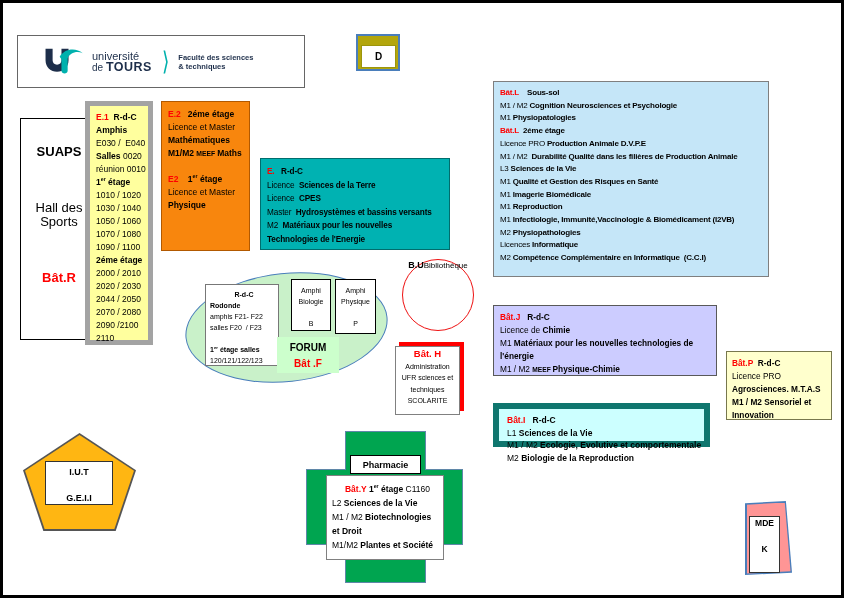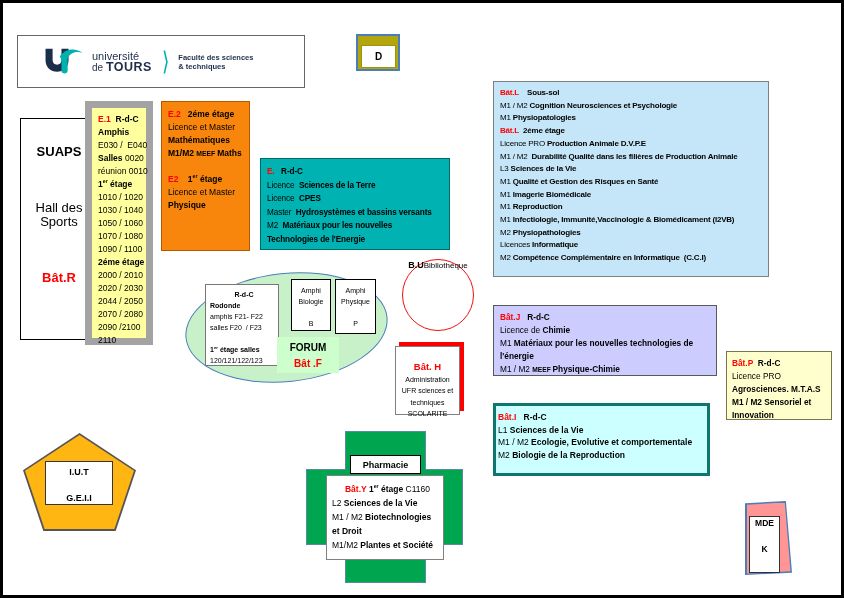--- a/index.html
+++ b/index.html
@@ -26,21 +26,21 @@
   
   .d-outer{left:353px;top:31px;width:44px;height:37px;background:var(--d_fill);
            border:2px solid var(--blue_border);}
   .d-inner{position:absolute;left:3px;top:9px;width:33px;height:21px;background:#fff;
            border:1px solid #9c950b;display:flex;align-items:center;justify-content:center;
            font-weight:bold;font-size:10px;}
 
   .suaps{left:17px;top:115px;width:78px;height:222px;background:#fff;border:1px solid #000;
          font-size:13px;line-height:14px;text-align:center;padding-top:26px;}
 
-  .e1{left:82px;top:98px;width:68px;height:244px;background:var(--e1_fill);border:7px solid #a3a3a3;
+  .e1{left:82px;top:98px;width:68px;height:244px;background:var(--e1_fill);border:5px solid #a3a3a3;
       font-size:8.5px;line-height:13px;padding:5px 0 0 6px;}
 
   .e2{left:158px;top:98px;width:89px;height:150px;background:var(--e2_fill);border:1px solid #b25900;
       font-size:8.5px;line-height:13px;padding:6px 0 0 6px;}
 
   .e{left:257px;top:155px;width:190px;height:92px;background:var(--e_fill);border:1px solid #006d6d;
      font-size:8.2px;line-height:13.5px;padding:6px 0 0 6px;letter-spacing:-.1px;}
 
   .batl{left:490px;top:78px;width:276px;height:196px;background:var(--batl_fill);border:1px solid #7f7f7f;
         font-size:8px;line-height:12.7px;padding:5px 2px 0 6px;letter-spacing:-.2px;}
@@ -63,26 +63,26 @@
       border-radius:50%;font-size:8px;line-height:11px;text-align:center;
       display:flex;flex-direction:row;justify-content:center;z-index:2;}
   .bu .ln:first-child{font-size:9px;}
 
   .batj{left:490px;top:302px;width:224px;height:71px;background:var(--batj_fill);border:1px solid #595959;
         font-size:8.3px;line-height:13px;padding:5px 0 0 6px;}
 
   .batp{left:723px;top:348px;width:106px;height:69px;background:var(--batp_fill);border:1px solid #77774d;
         font-size:8.3px;line-height:13px;padding:5px 0 0 5px;}
 
-  .bati{left:490px;top:400px;width:217px;height:73px;background:var(--bati_fill);border:3px solid #0f766e;
-        font-size:8.5px;line-height:12.5px;padding:5px 0 0 2px;}
+  .bati{left:490px;top:400px;width:217px;height:44px;background:var(--bati_fill);border:6px solid #0f766e;
+        font-size:8.5px;line-height:12.5px;padding:5px 0 0 8px;}
 
   .bath-red{left:396px;top:339px;width:65px;height:69px;background:var(--accent_red);z-index:2;}
   .bath{left:392px;top:343px;width:65px;height:69px;background:#fff;border:1px solid #808080;
-        font-size:7px;line-height:11.5px;text-align:center;padding-top:14px;z-index:3;}
+        font-size:7px;line-height:11.5px;text-align:center;padding-top:1px;z-index:3;}
 
   
   .cross{background:var(--cross_green);border:1px solid #5f87a8;z-index:2;}
   .cross-v{left:342px;top:428px;width:81px;height:152px;}
   .cross-h{left:303px;top:466px;width:157px;height:76px;}
   .cross-fill{background:var(--cross_green);z-index:3;}
   .cross-vf{left:343px;top:429px;width:79px;height:150px;}
   .cross-hf{left:304px;top:467px;width:155px;height:74px;}
   .pharmacie{left:347px;top:452px;width:71px;height:19px;background:#fff;border:1.5px solid #000;
              display:flex;align-items:center;justify-content:center;font-weight:bold;font-size:9px;z-index:4;}

